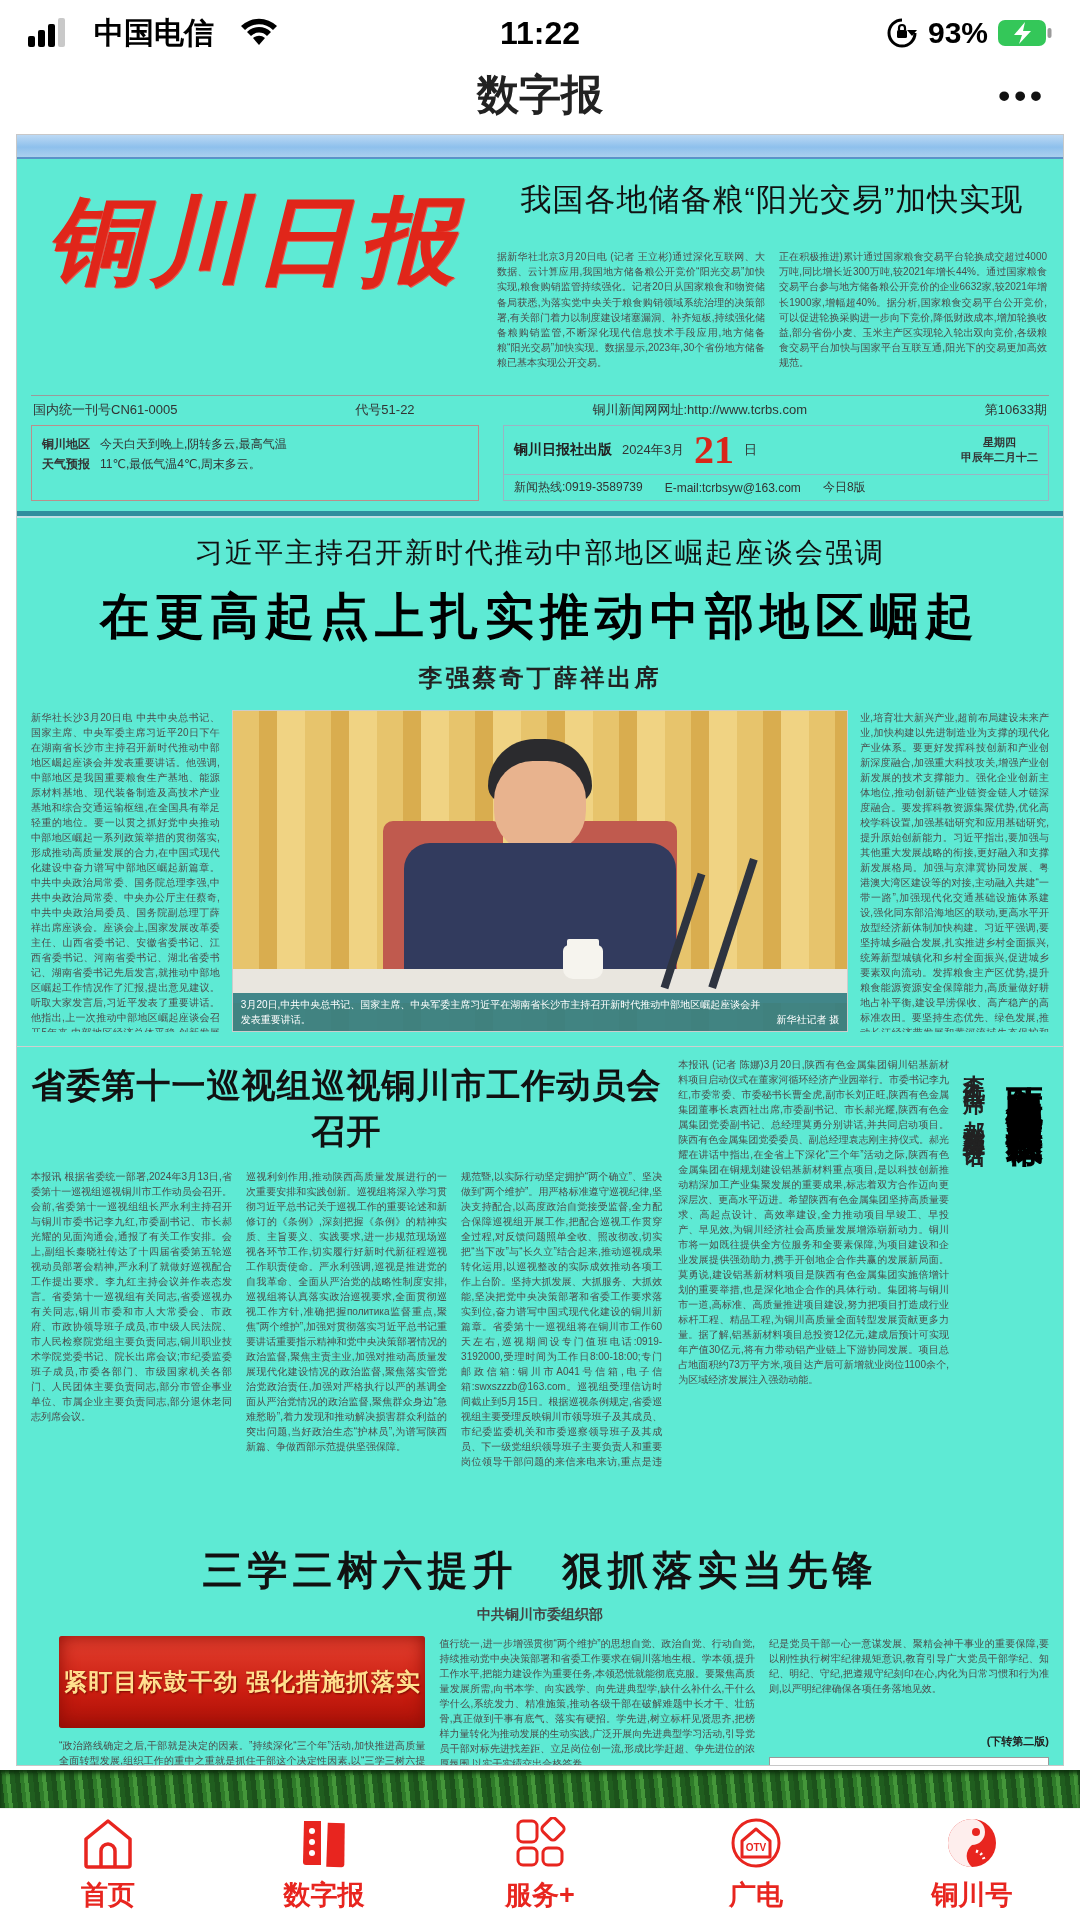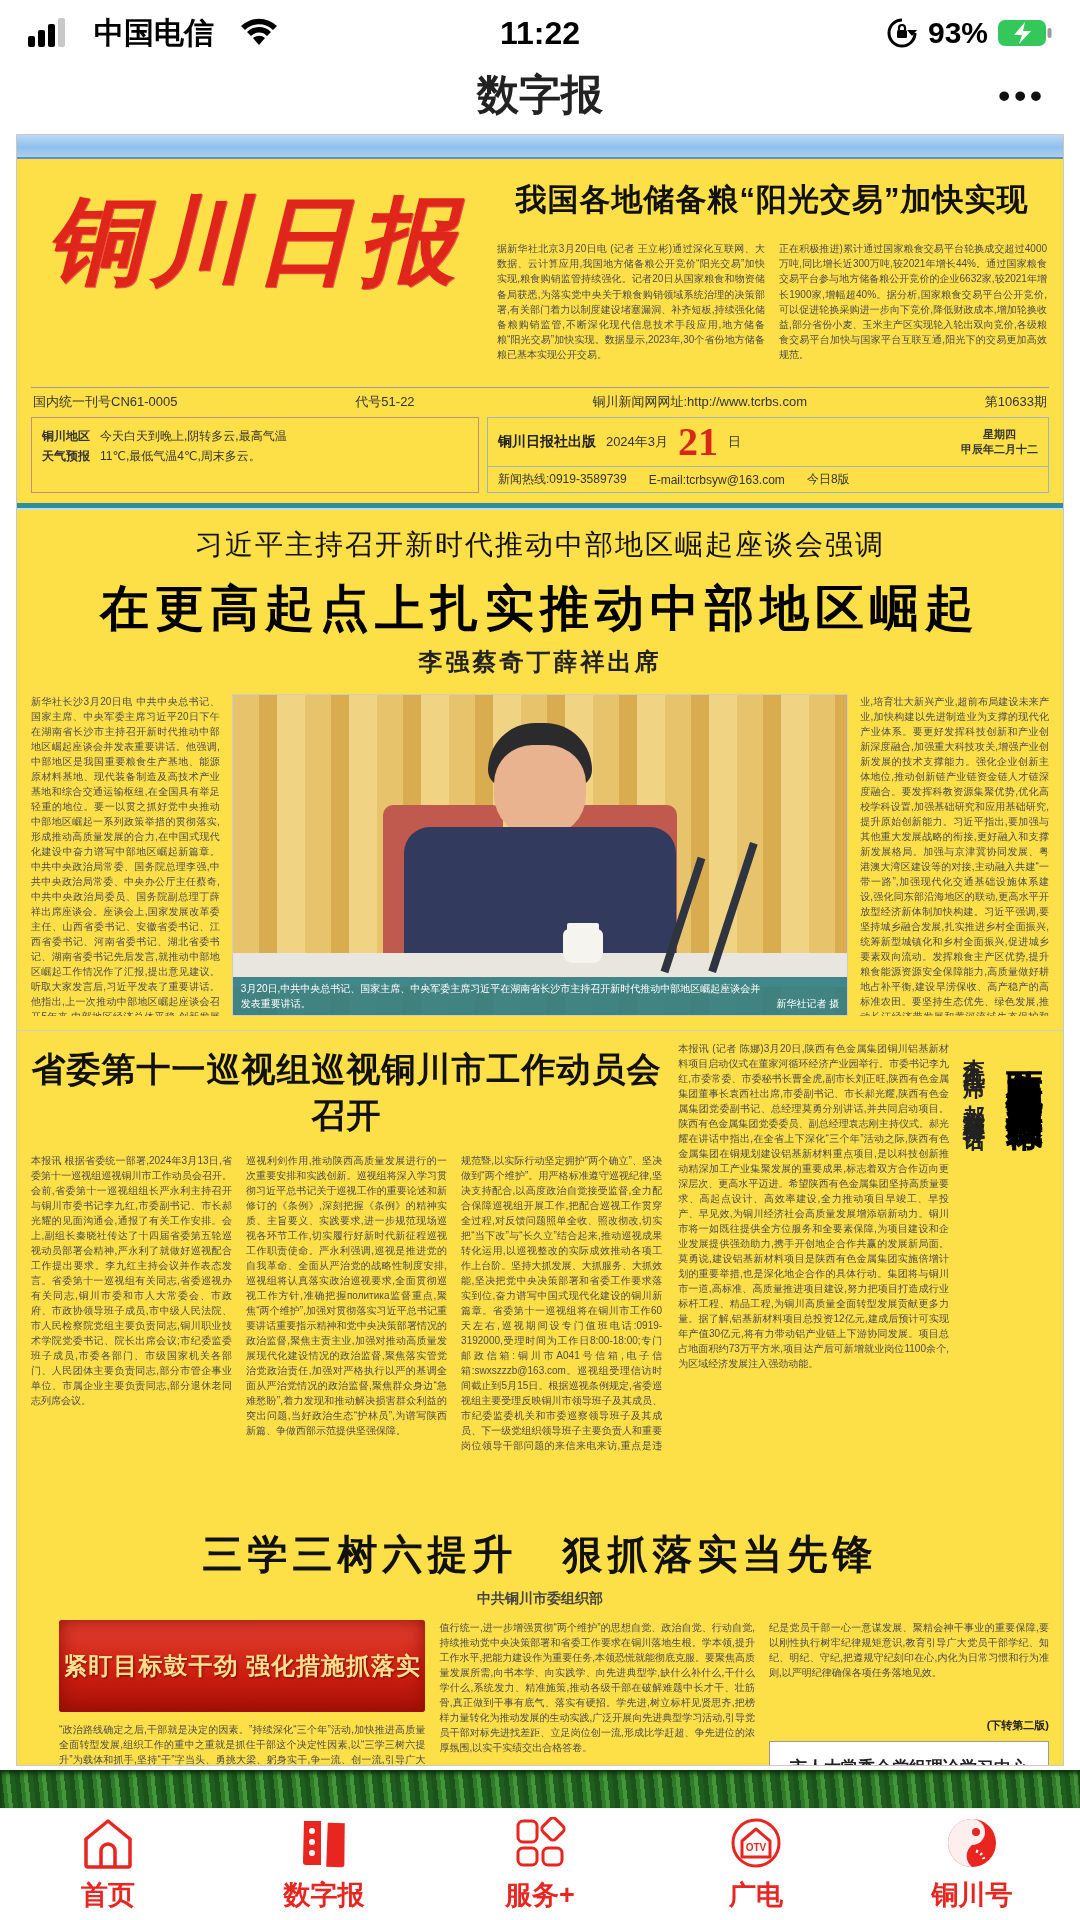--- a/index.html
+++ b/index.html
@@ -11,56 +11,56 @@
   .sb-carrier { font-size:30px; font-weight:700; color:#000; }
   .sb-time { font-size:32px; font-weight:700; color:#000; flex:0; }
   .sb-right { display:flex; align-items:center; gap:10px; flex:1; justify-content:flex-end; }
   .sb-batt-pct { font-size:30px; font-weight:600; color:#000; }
   
   .appheader { height:78px; display:flex; align-items:center; justify-content:center; position:relative; background:#fff; }
   .appheader .title { font-size:42px; font-weight:700; color:#222; }
   .appheader .menu { position:absolute; right:34px; top:50%; transform:translateY(-50%);
     font-size:34px; color:#111; letter-spacing:4px; font-weight:700; }
   
-  .page { margin:0 16px; height:1632px; border:1px solid #c8c8c8; background:#fde047;
+  .page { margin:0 16px; height:1632px; border:1px solid #c8c8c8; background:#5eead4;
     padding:0 14px 10px 14px; overflow:hidden; position:relative; }
   .sky { height:24px; margin:0 -14px; background:linear-gradient(180deg,#bcd9f4 0%,#8ec0ec 55%,#aacfee 100%);
     border-bottom:2px solid #5a92c8; }
   
   .masthead-row { display:flex; margin-top:6px; }
   .masthead-left { width:44%; text-align:center; padding-top:26px; }
   .brand-cn { font-family:"DejaVu Serif","Liberation Serif",serif; font-weight:700; font-style:italic;
     color:#e0261a; font-size:96px; letter-spacing:8px; line-height:1.05; text-shadow:1px 1px 0 #e9554a; }
   .brand-en { margin-top:10px; font-family:"Liberation Serif",serif; font-weight:700; color:#1a1a1a;
     font-size:17px; letter-spacing:9px; }
   .masthead-right { width:56%; padding:14px 2px 0 18px; }
-  .top-art-title { font-size:31px; font-weight:700; color:#111; text-align:center; letter-spacing:1px; margin-bottom:20px; }
+  .top-art-title { font-size:31px; font-weight:400; color:#111; text-align:center; letter-spacing:1px; margin-bottom:28px; }
   .smallcols { display:flex; gap:14px; }
   .smallcol { flex:1; font-size:10px; color:#4c4c4c; line-height:1.52; text-align:justify; overflow:hidden; }
   .masthead-right .smallcol { height:136px; }
   
   .infoline { display:flex; justify-content:space-between; border-top:1px solid #9a9a9a;
     margin-top:10px; padding:5px 2px 6px 2px; font-size:13px; color:#333; }
   
-  .boxrow { display:flex; gap:8px; }
+  .boxrow { display:flex; gap:24px; }
   .wbox { width:44%; border:1px solid #b9908c; padding:8px 10px; font-size:12px; color:#333; }
   .wbox .wrow { display:flex; gap:10px; line-height:1.7; }
   .wlabel { font-weight:700; white-space:nowrap; }
   .pbox { flex:1; border:1px solid #9ab4c2; }
   .pbox .prow1 { display:flex; align-items:center; gap:10px; padding:4px 10px; border-bottom:1px solid #9ab4c2; }
   .pbox .prow2 { display:flex; align-items:center; gap:22px; padding:4px 10px; font-size:12px; color:#333; }
   .pub { font-size:14px; font-weight:700; color:#222; }
   .bigday { font-size:40px; color:#d8261a; font-weight:700; font-family:"Liberation Serif",serif; line-height:1; }
   .datebits { font-size:13px; color:#333; }
   .lunar { font-size:11px; color:#333; text-align:center; line-height:1.4; margin-left:auto; font-weight:700; }
   .tealrule { height:5px; background:#2f8e9e; margin:10px -14px 0 -14px; box-shadow:0 2px 0 #bfe0e4; }
   
   .kicker { text-align:center; font-size:28px; font-weight:400; color:#111; margin-top:18px; letter-spacing:2px; }
   .mainhead { text-align:center; font-size:49px; font-weight:700; color:#000; margin-top:12px; letter-spacing:6px; }
-  .subhead { text-align:center; font-size:24px; color:#222; margin-top:4px; letter-spacing:3px;
+  .subhead { text-align:center; font-size:24px; color:#222; margin-top:12px; letter-spacing:3px;
     font-family:"Liberation Serif",serif; font-weight:700; }
   
   .leadrow { display:flex; gap:12px; margin-top:16px; }
   .leadcol { width:19%; font-size:10px; color:#4c4c4c; line-height:1.5; text-align:justify; height:322px; overflow:hidden; }
   .photo { width:62%; height:322px; position:relative; overflow:hidden; border:1px solid #ccc;
     background:repeating-linear-gradient(90deg,#e7c46c 0 26px,#d9ad4f 26px 44px,#f0d383 44px 72px); }
   .chair { position:absolute; bottom:60px; width:120px; height:150px; background:#c05a4e; border-radius:10px 10px 0 0; }
   .chair.l { left:150px; } .chair.r { right:170px; }
   .person { position:absolute; left:50%; transform:translateX(-50%); bottom:52px; width:300px; height:240px; }
   .hair { position:absolute; left:50%; transform:translateX(-50%); top:0; width:104px; height:64px;

